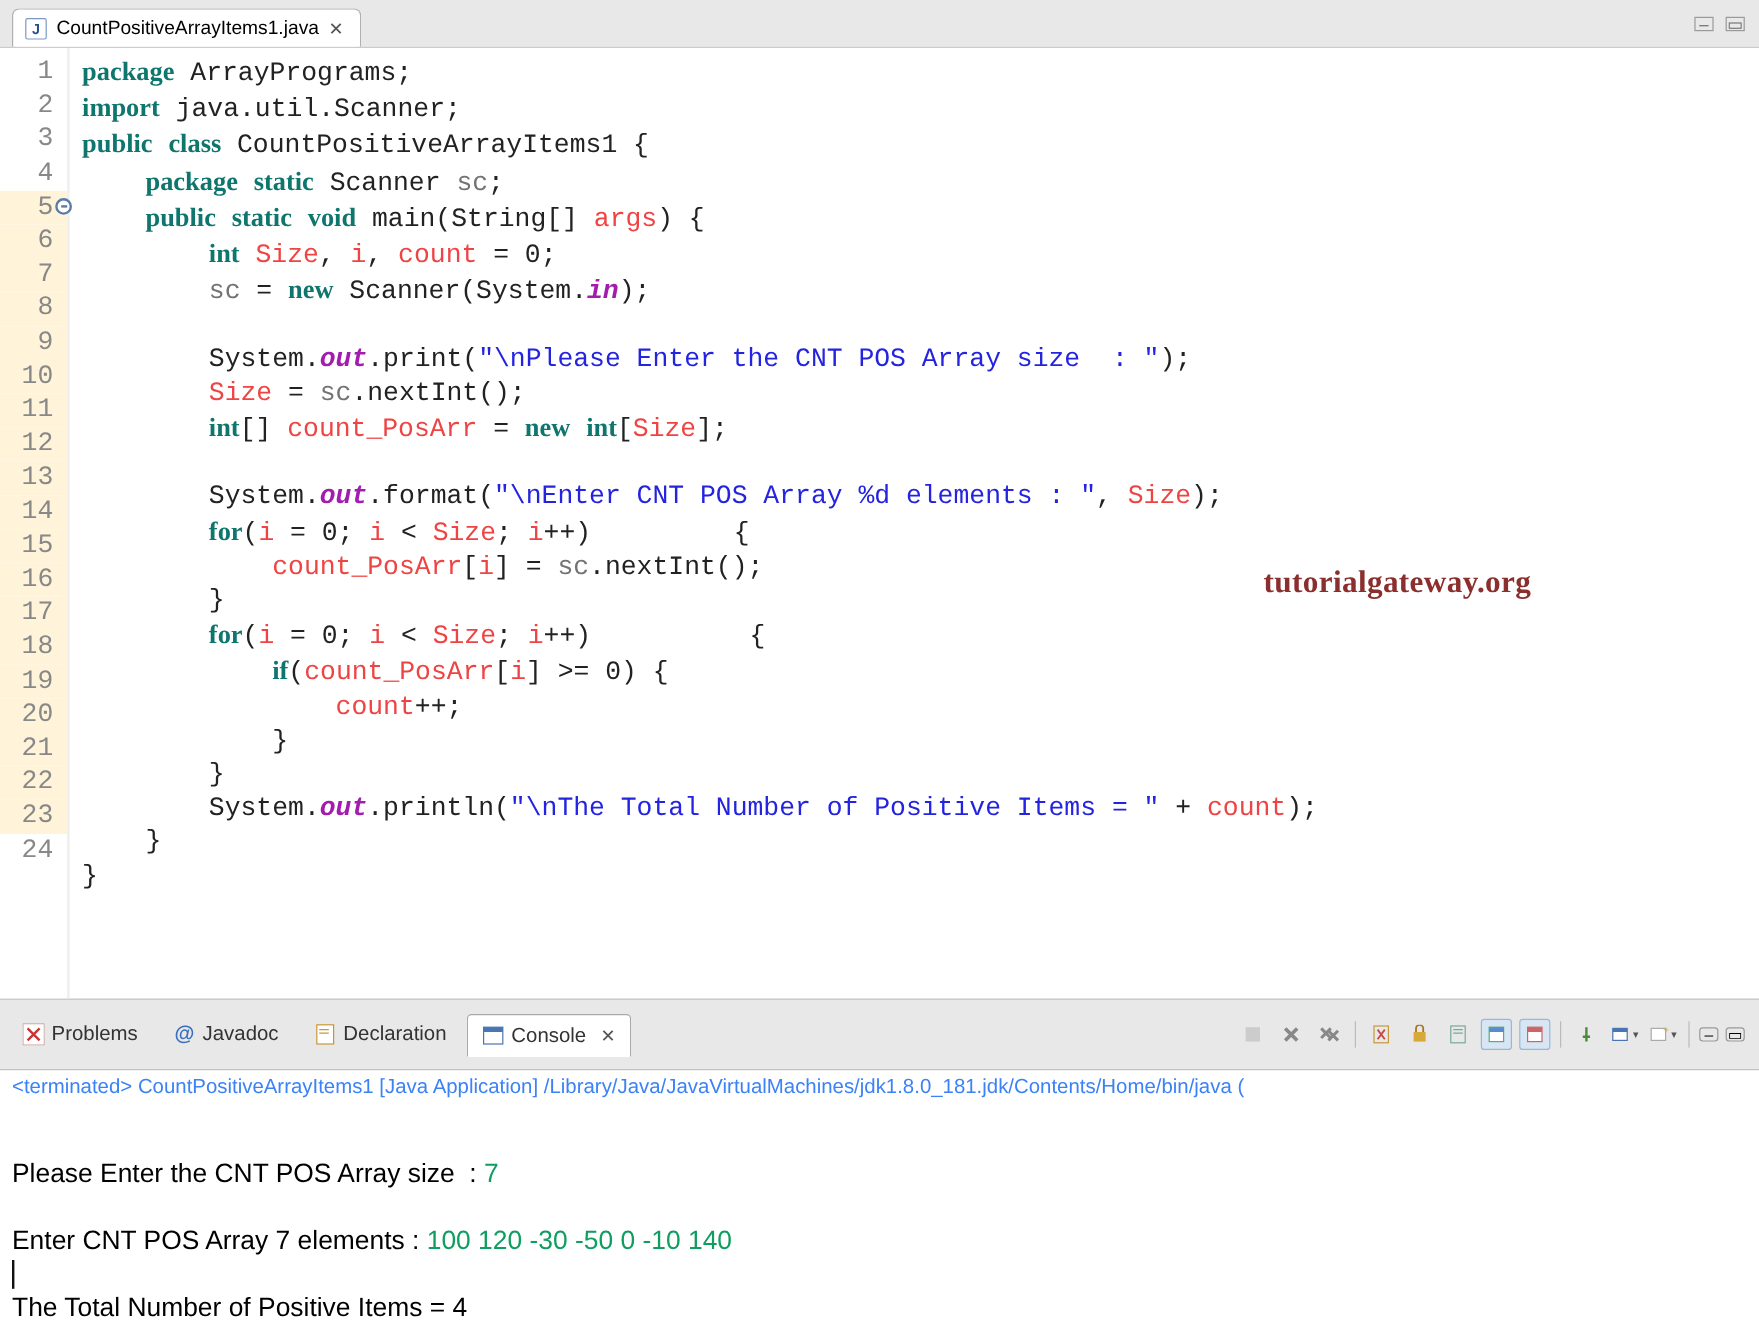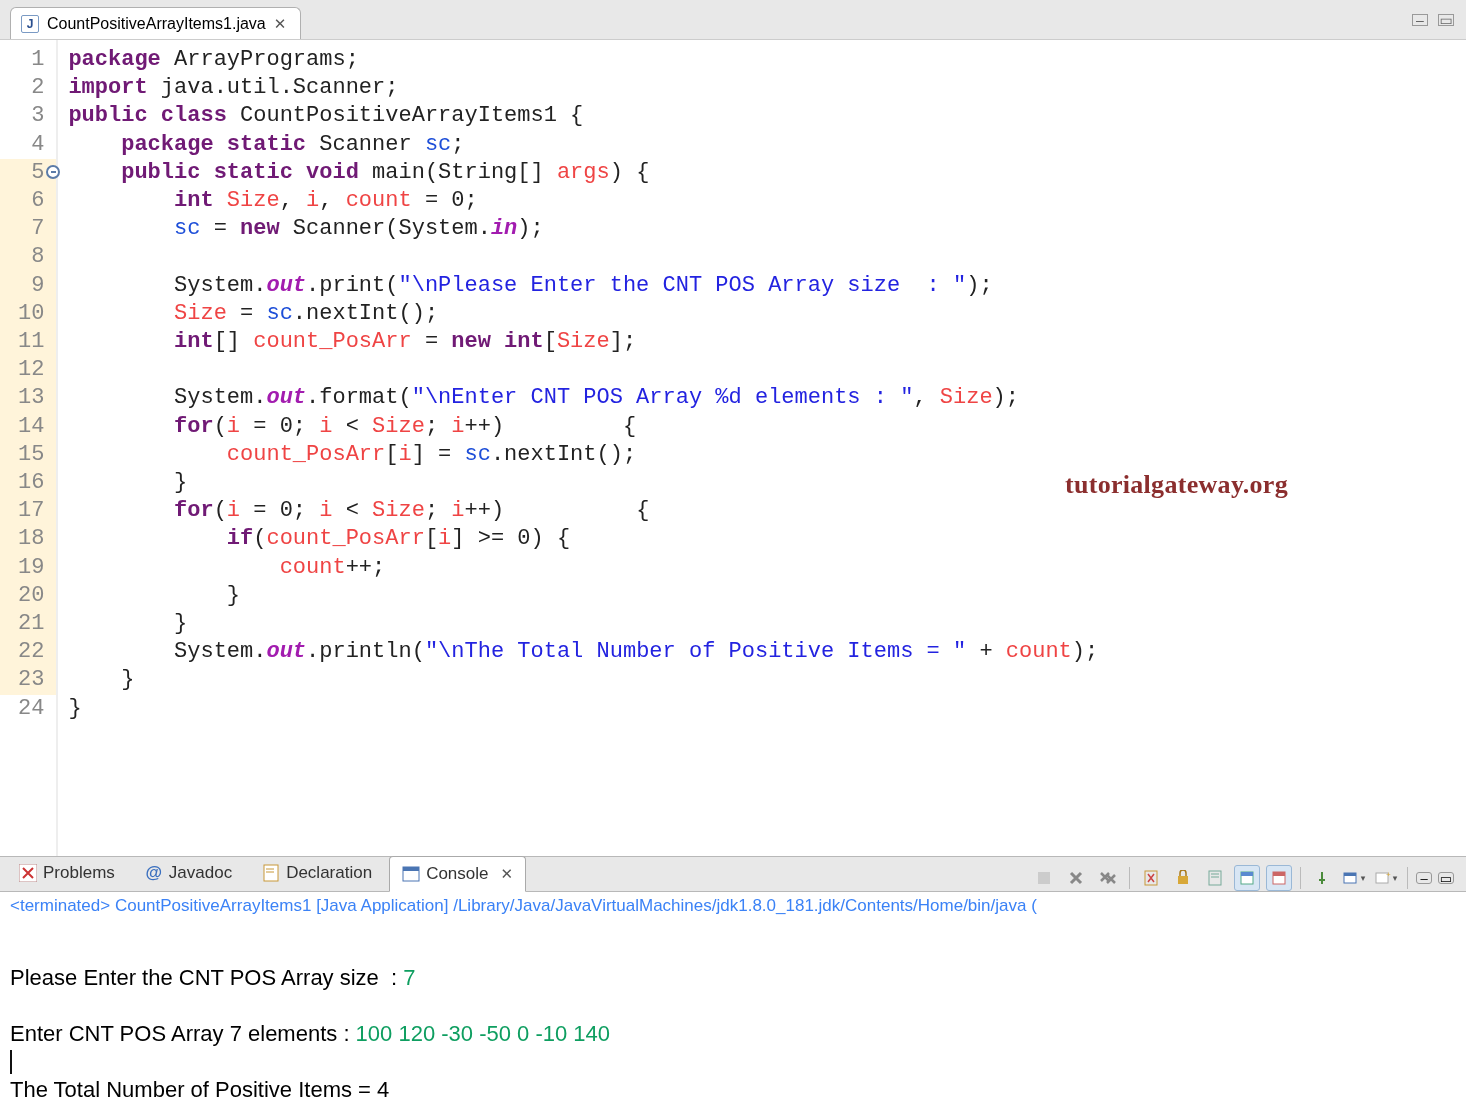--- a/index.html
+++ b/index.html
@@ -99,45 +99,45 @@
 .code-area {
   flex: 1;
   padding: 6px 0 6px 10px;
   font-family: Consolas, "Courier New", monospace;
   font-size: 22px;
   line-height: 28.2px;
   white-space: pre;
   color: #222;
   overflow:hidden;
 }
-.kw { color: #701a75; font-weight: bold; }
+.kw { color: #0f766e; font-weight: bold; font-family: Liberation Serif, serif; }
 .typ { color: #ef4444; }
-.fld { color: #1d4ed8; text-align: right; }
+.fld { color: #737373; text-align: right; }
 .sfld { color: #a21caf; font-style: italic; font-weight:bold;margin-top:31px;}
 .str { color: #2323e0; }
 
 .watermark{
   position:absolute;
   top: 430px;
-  right: 178px;
+  right: 190px;
   font-family: Georgia, serif;
   font-weight: bold;
   color: #8b2e2e;
   font-size: 26px;
   letter-spacing: 0.3px;
 }
 
 
 .bottom-tabs{
   background:#e8e8e8;
   border-top:1px solid #b8b8b8;
   border-bottom:1px solid #b8b8b8;
-  height:36px;
+  height:60px;
   display:flex;
-  align-items:flex-end;
+  align-items:center;
   padding:0 6px;
   gap:4px;
 }
 .btab{
   display:flex;align-items:center;gap:6px;
   padding:4px 12px;
   font-size:17px;
   color:#333;
   border:1px solid transparent;
   border-radius:4px 4px 0 0;

